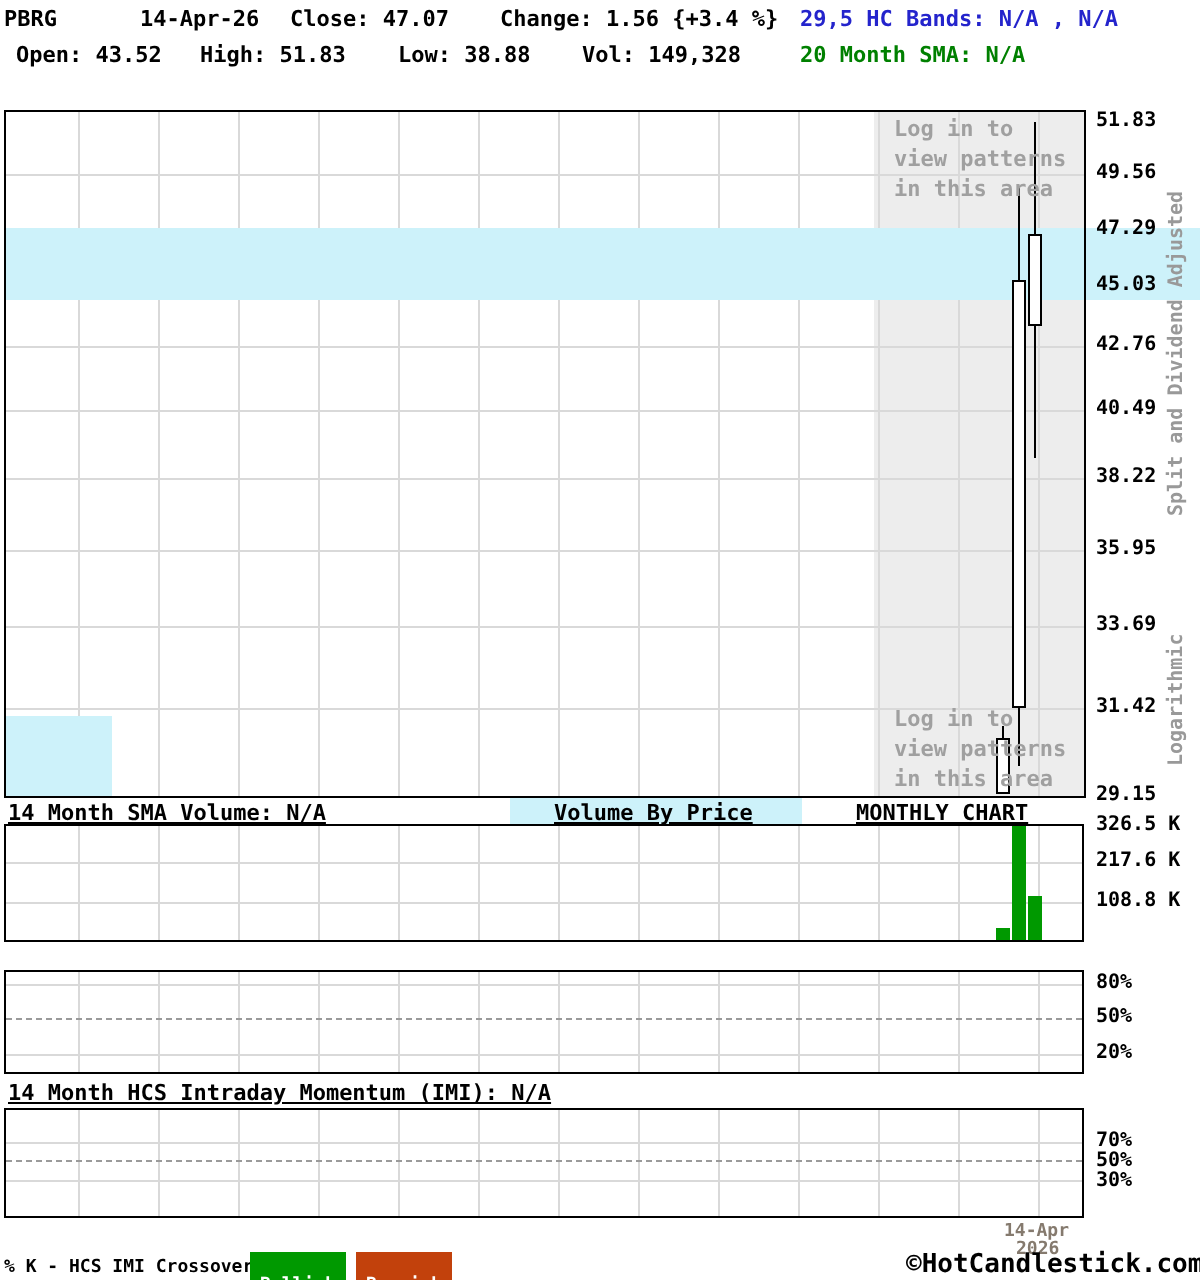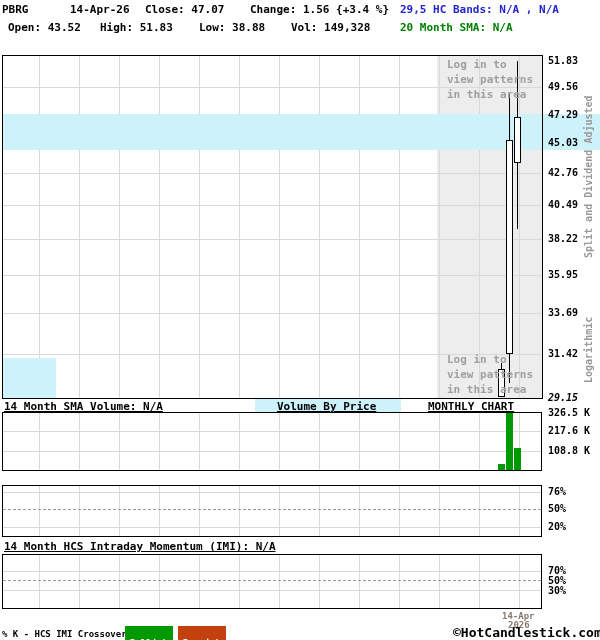--- a/index.html
+++ b/index.html
@@ -88,21 +88,21 @@
       <div class="t s10" style="left: 548px; top: 54.8px;">51.83</div>
       <div class="t s10" style="left: 548px; top: 81px;">49.56</div>
       <div class="t s10" style="left: 548px; top: 108.5px;">47.29</div>
       <div class="t s10" style="left: 548px; top: 137.1px;">45.03</div>
       <div class="t s10" style="left: 548px; top: 167.4px;">42.76</div>
       <div class="t s10" style="left: 548px; top: 199.4px;">40.49</div>
       <div class="t s10" style="left: 548px; top: 233.2px;">38.22</div>
       <div class="t s10" style="left: 548px; top: 269px;">35.95</div>
       <div class="t s10" style="left: 548px; top: 307px;">33.69</div>
       <div class="t s10" style="left: 548px; top: 347.9px;">31.42</div>
-      <div class="t s10" style="left: 548px; top: 391.8px; font-style: italic;">29.15</div>
+      <div class="t s10" style="left: 548px; top: 391.8px;">29.15</div>
     </div>
   <div class="vert" style="left:583px;top:88px;height:170px">Split and Dividend Adjusted</div>
   <div class="vert" style="left:583px;top:303px;height:80px">Logarithmic</div>
 
   <span class="t u" style="left:4px;top:400px">14 Month SMA Volume: N/A</span>
   <div class="stripe" style="left:255px;top:399px;width:146px;height:14px"></div>
   <span class="t u" style="left:277px;top:400px">Volume By Price</span>
   <span class="t u" style="left:428px;top:400px">MONTHLY CHART</span>
   <div class="box vgrid" style="left:2px;top:412px;width:540px;height:59px">
     <div class="hl" style="top:18px"></div>
@@ -121,21 +121,21 @@
 
   <div class="t" style="left:4px;top:472px">
     <span class="u">14 Month Fast Stochastic (%K) </span><span class="u maroon">(%D):</span><span class="u"> N/A  </span><span class="u maroon">N/A</span>
   </div>
   <div class="box vgrid" style="left:2px;top:485px;width:540px;height:52px">
     <div class="hl" style="top:6px"></div>
     <div class="hld" style="top:23px"></div>
     <div class="hl" style="top:41px"></div>
   </div>
   <div>
-      <div class="t s10" style="left: 548px; top: 486px;">76%</div>
+      <div class="t s10" style="left: 548px; top: 486px;">80%</div>
       <div class="t s10" style="left: 548px; top: 503px;">50%</div>
       <div class="t s10" style="left: 548px; top: 521px;">20%</div>
     </div>
 
   <span class="t u" style="left:4px;top:540px">14 Month HCS Intraday Momentum (IMI): N/A</span>
   <div class="box vgrid" style="left:2px;top:554px;width:540px;height:55px">
     <div class="hl" style="top:16px"></div>
     <div class="hld" style="top:25px"></div>
     <div class="hl" style="top:35px"></div>
   </div>

